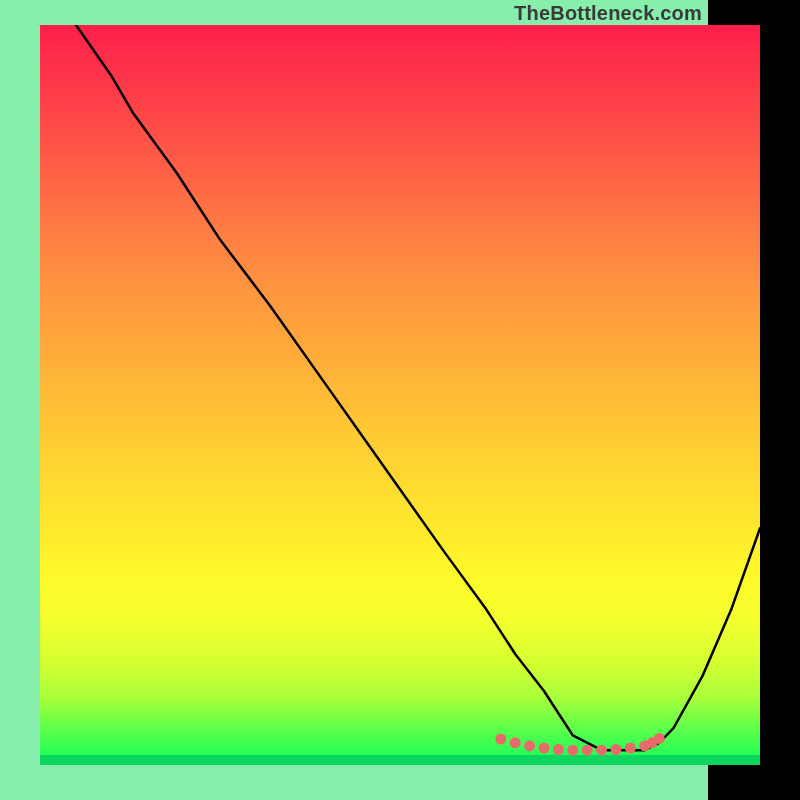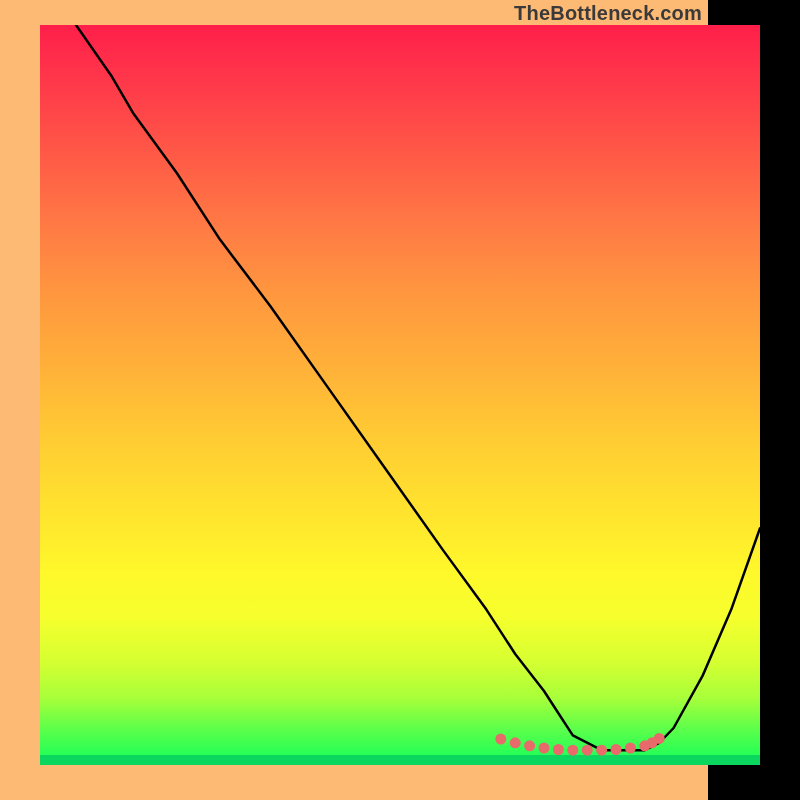--- a/index.html
+++ b/index.html
@@ -9,21 +9,21 @@
     height: 800px;
     background: #000;
     overflow: hidden;
     font-family: Arial, Helvetica, sans-serif;
   }
 
   .wrapper {
     position: relative;
     width: 708px;
     height: 800px;
-    background: #fdba74;
+    background: #86efac;
   }
 
   .watermark {
     position: absolute;
     top: 2px;
     right: 6px;
     color: #3a3a3a;
     font-size: 20px;
     font-weight: 600;
     letter-spacing: 0.2px;

